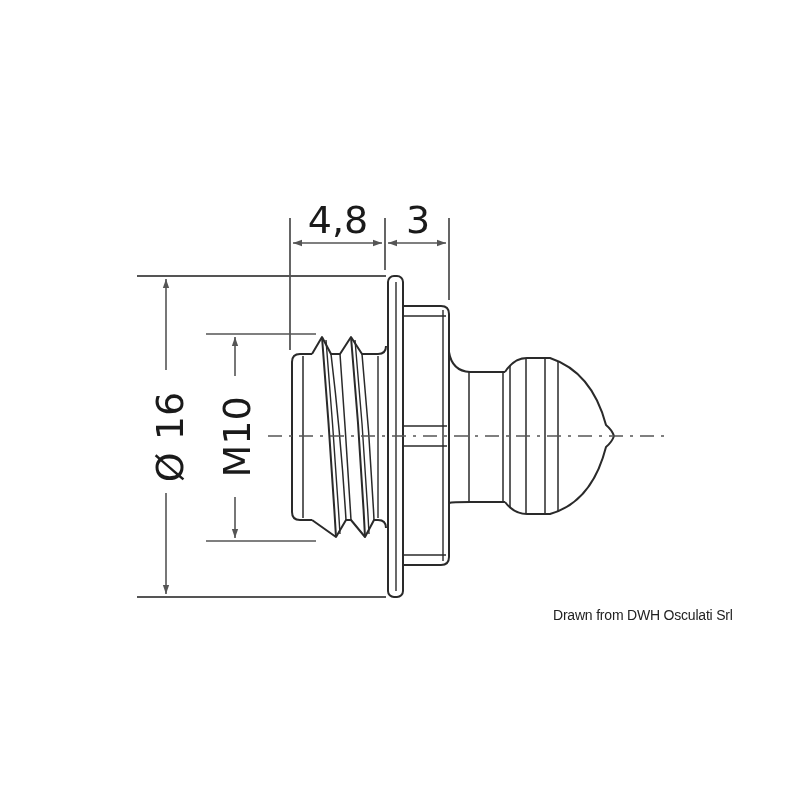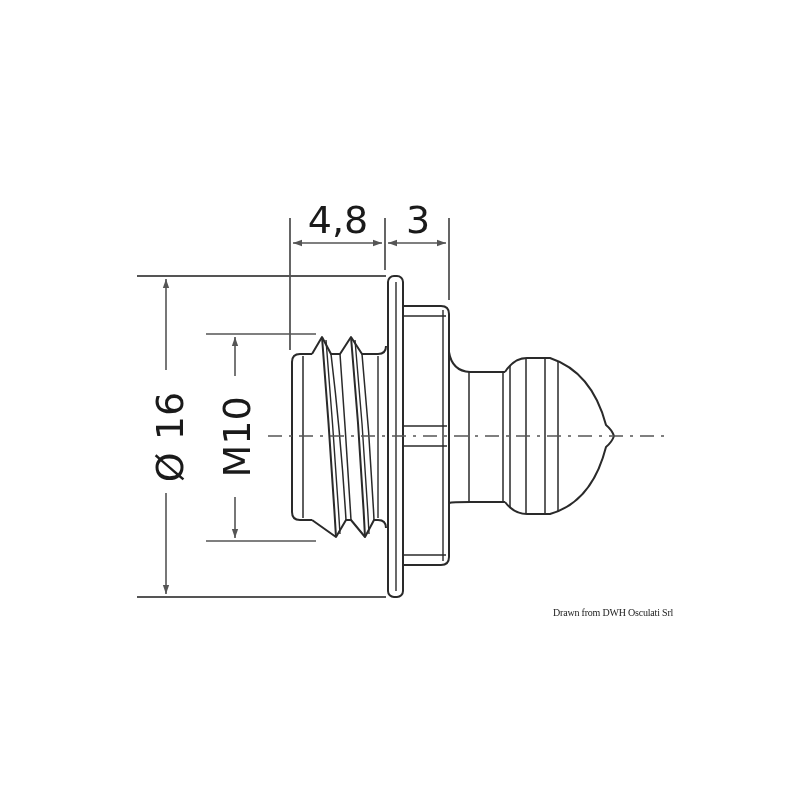--- a/index.html
+++ b/index.html
@@ -22,22 +22,22 @@
       height: 800px;
     }
     .dim-text {
       font-family: "DejaVu Sans", sans-serif;
       fill: #1a1a1a;
     }
     .credit {
       position: absolute;
       left: 553px;
       top: 607px;
-      font-family: Liberation Serif, serif;
-      font-size: 10px;
+      font-family: Liberation Sans, sans-serif;
+      font-size: 14px;
       color: #222222;
       letter-spacing: -0.2px;
       white-space: nowrap;
     }
   </style>
 </head>
 <body>
 
 <div class="canvas">
   <svg class="drawing" viewBox="0 0 800 800" xmlns="http://www.w3.org/2000/svg">

